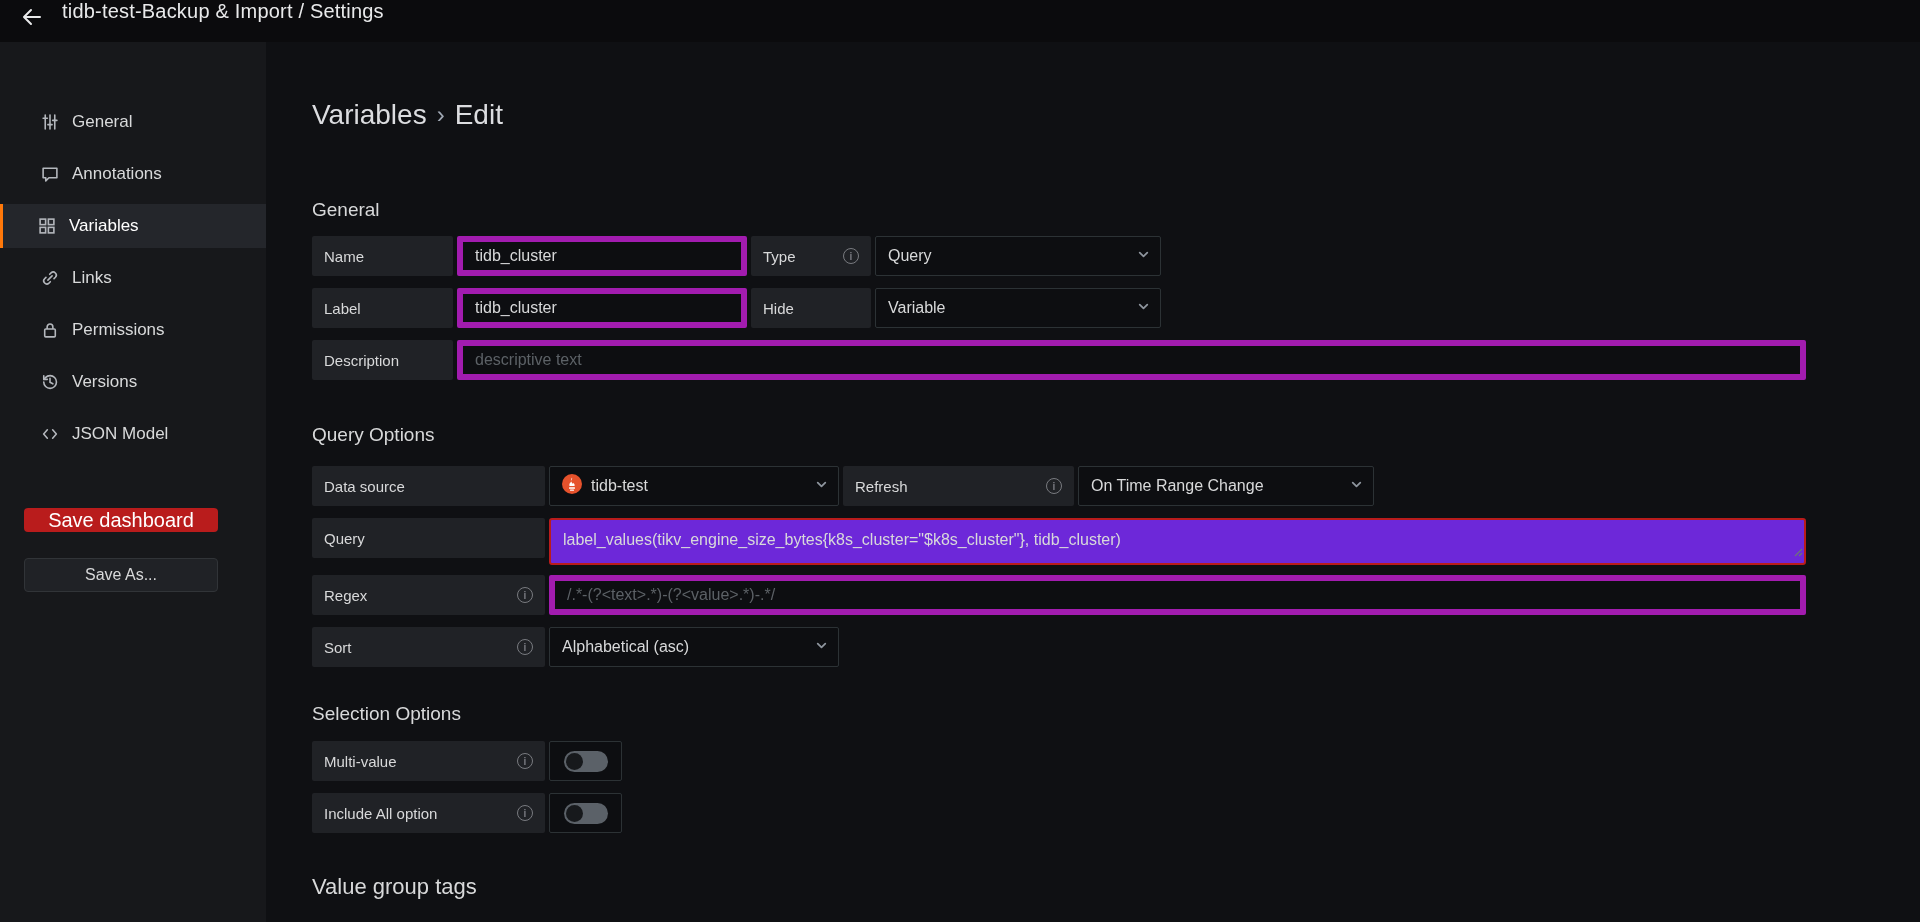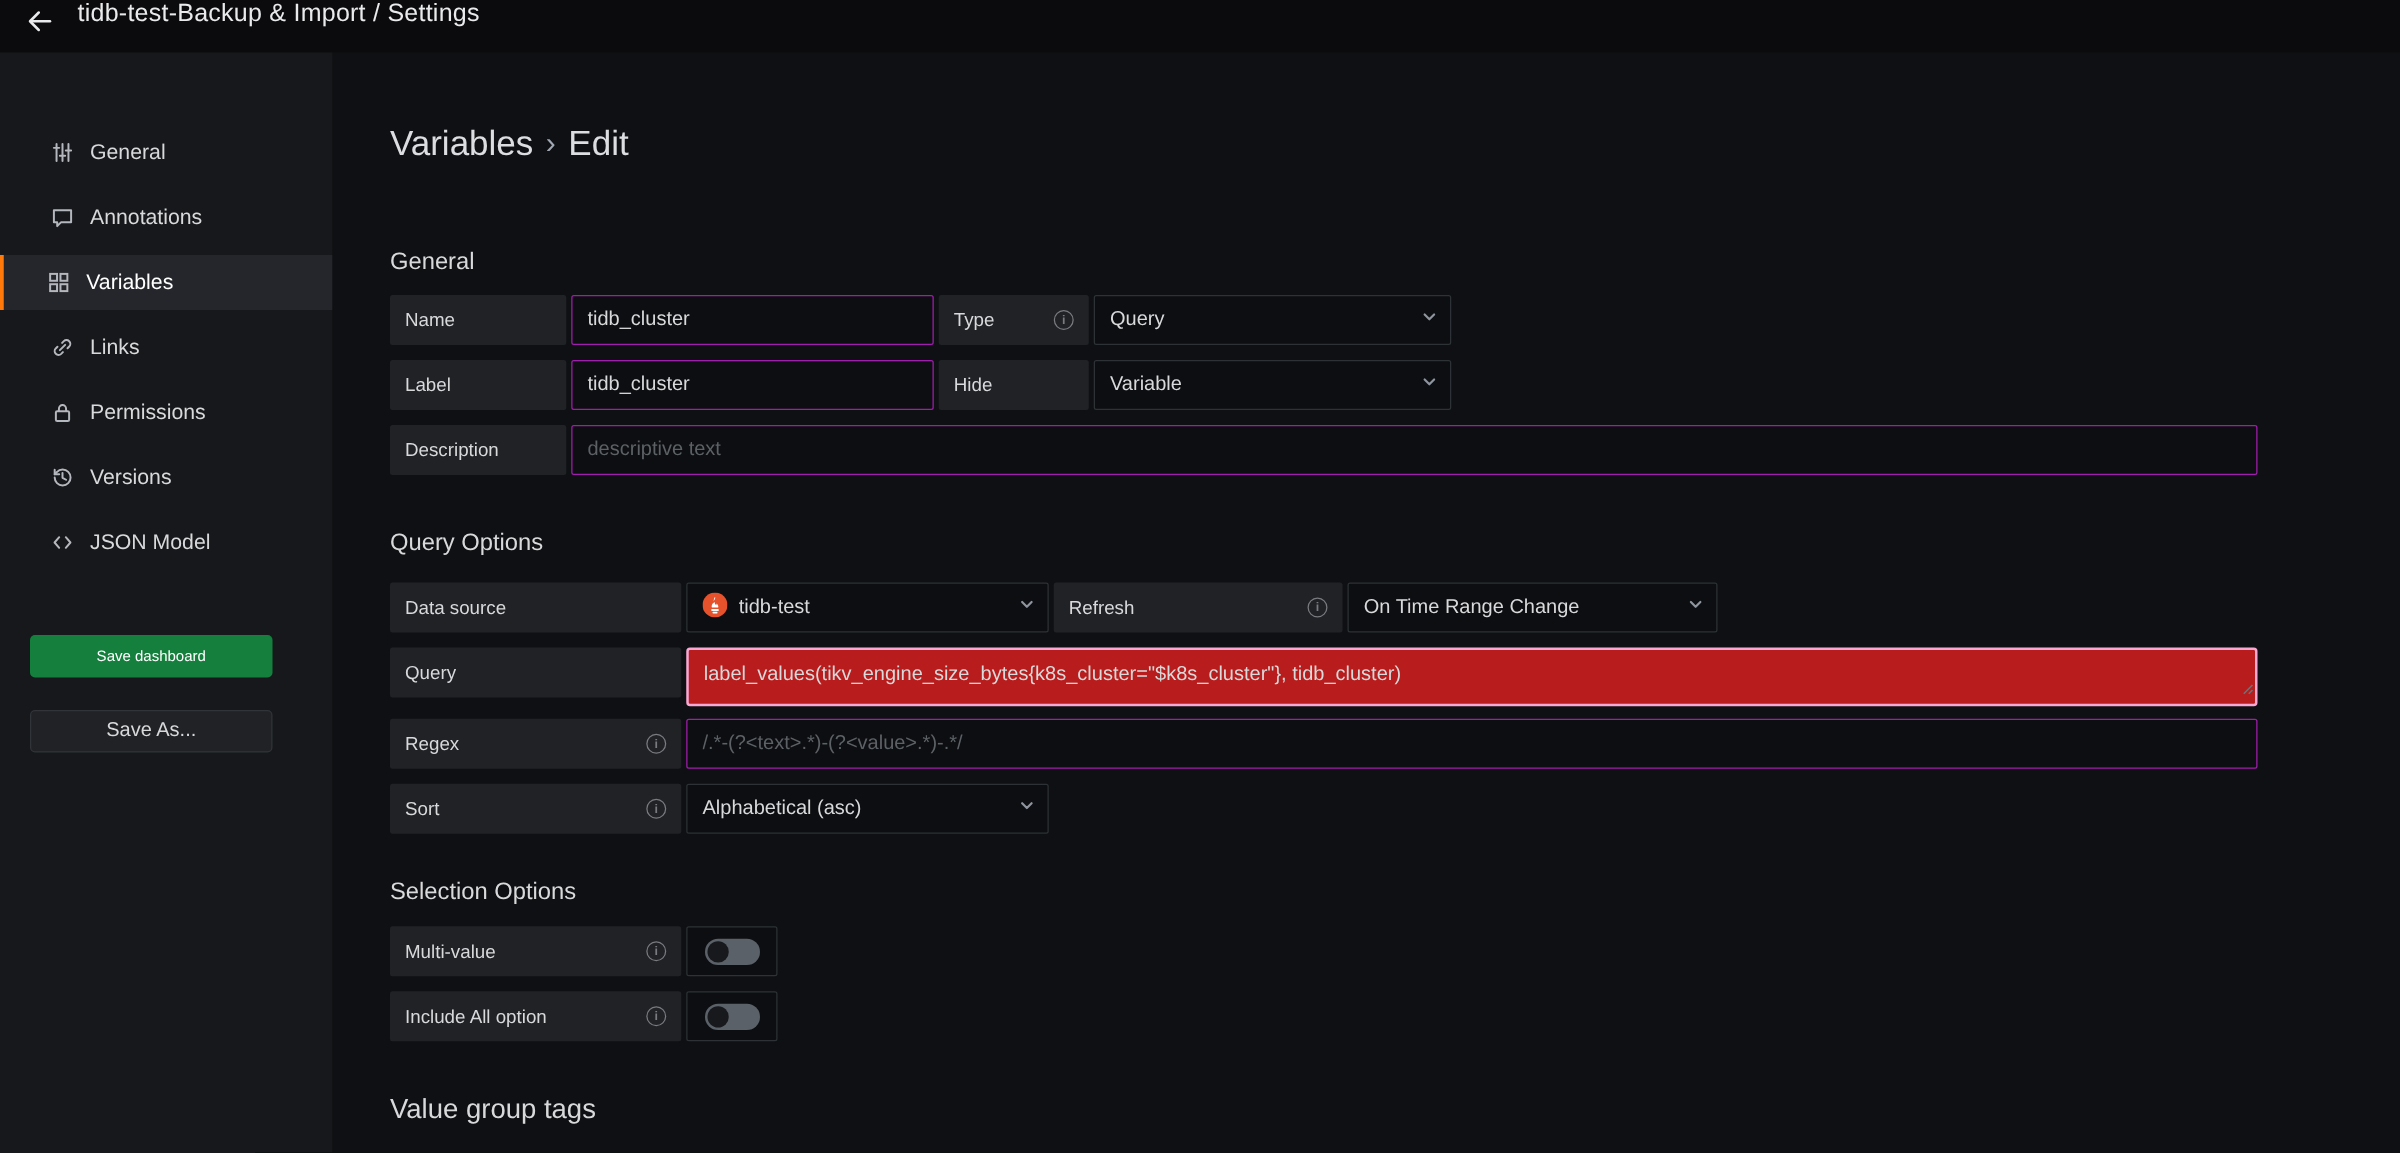--- a/index.html
+++ b/index.html
@@ -14,22 +14,22 @@
 
   
   .layout { display:flex; height:880px; }
 
   
   .sidebar { width:266px; background:#17181b; padding-top:58px; flex-shrink:0; }
   .nav-item { height:44px; display:flex; align-items:center; gap:13px; padding-left:38px;
     margin-bottom:8px; font-size:17px; color:#d8d9da; cursor:pointer; border-left:3px solid transparent; }
   .nav-item .nav-icon { width:18px; height:18px; display:flex; align-items:center; justify-content:center; color:#b4b7bd; }
   .nav-item.active { background:#24262b; border-left-color:#ff780a; color:#ffffff; padding-left:35px; }
-  .save-btn { display:block; margin:52px 0 0 24px; width:194px; height:34px; background:#15803d;
-    color:#fff; border:none; border-radius:4px; font-size:12px; font-weight:500;
+  .save-btn { display:block; margin:52px 0 0 24px; width:194px; height:24px; background:#b91c1c;
+    color:#fff; border:none; border-radius:4px; font-size:20px; font-weight:500;
     font-family:"Liberation Sans", sans-serif; cursor:pointer; }
   .save-as-btn { display:block; margin:26px 0 0 24px; width:194px; height:34px; background:#202226;
     color:#d8d9da; border:1px solid #313438; border-radius:4px; font-size:16px;
     font-family:"Liberation Sans", sans-serif; cursor:pointer; }
 
   
   .main { flex:1; padding:56px 114px 0 46px; background:#0f1013; }
   .page-title { margin:0; font-size:28px; font-weight:500; color:#dcdde0; line-height:34px;
     display:flex; align-items:center; gap:10px; }
   .crumb-sep { color:#9fa7b3; font-size:24px; }
@@ -39,36 +39,36 @@
   .h-selection { margin-top:36px; margin-bottom:16px; }
   .h-valuegroup { margin-top:41px; font-size:22px; line-height:26px; }
 
   .form-row { display:flex; align-items:flex-start; margin-bottom:12px; }
   .cell { height:40px; display:flex; align-items:center; margin-right:4px; border-radius:2px; }
   .label-cell { background:#202226; padding:0 12px; font-size:15px; font-weight:500; color:#d8d9da; }
   .label-cell.with-info { justify-content:space-between; }
   .info-icon { width:16px; height:16px; border:1.5px solid #797b80; border-radius:50%; color:#797b80;
     font-size:10px; line-height:13px; display:flex; align-items:center; justify-content:center;
     font-style:normal; font-weight:700; flex-shrink:0; margin-left:8px; }
-  .input-cell { background:#0d0e11; border:1px solid #a21caf; color:#d8d9da; font-size:16px;
+  .input-cell { background:#0d0e11; border:6px solid #a21caf; color:#d8d9da; font-size:16px;
     padding:0 12px; height:40px; border-radius:2px; margin-right:4px;
     font-family:"Liberation Sans", sans-serif; }
   input.input-cell::placeholder, textarea::placeholder { color:#5c6166; opacity:1; }
   .select-cell { background:#0d0e11; border:1px solid #2c3235; color:#d8d9da; font-size:16px;
     padding:0 10px 0 12px; justify-content:space-between; cursor:pointer; }
   .select-cell .sel-left { display:flex; align-items:center; gap:9px; }
   .chev { color:#8e959e; flex-shrink:0; }
 
   .w141 { width:141px; } .w145 { width:120px; } .w231 { width:231px; } .w233 { width:233px; }
   .w286 { width:286px; } .w290 { width:290px; } .w296 { width:296px; }
   .grow { flex:1; margin-right:0; }
 
   .query-row { margin-top:3px; margin-bottom:10px; }
   .query-wrap { position:relative; flex:1; }
-  .query-input { display:block; width:100%; height:47px; background:#b91c1c; border:2px solid #f9a8d4;
+  .query-input { display:block; width:100%; height:47px; background:#6d28d9; border:2px solid #b91c1c;
     border-radius:3px; color:#d8d9da; font-size:16px; padding:11px 12px;
     font-family:"Liberation Sans", sans-serif; resize:none; overflow:hidden; white-space:nowrap; }
   .resize-corner { position:absolute; right:3px; bottom:4px; color:#6d7278; pointer-events:none; }
 
   
   .toggle-box { width:73px; height:40px; background:#0d0e11; border:1px solid #2c3235;
     border-radius:2px; display:flex; align-items:center; justify-content:center; cursor:pointer; }
   .toggle-track { width:44px; height:21px; border-radius:11px; background:#5b6168; position:relative; }
   .toggle-knob { position:absolute; left:2px; top:2px; width:17px; height:17px; border-radius:50%; background:#17191c; }
 </style>

